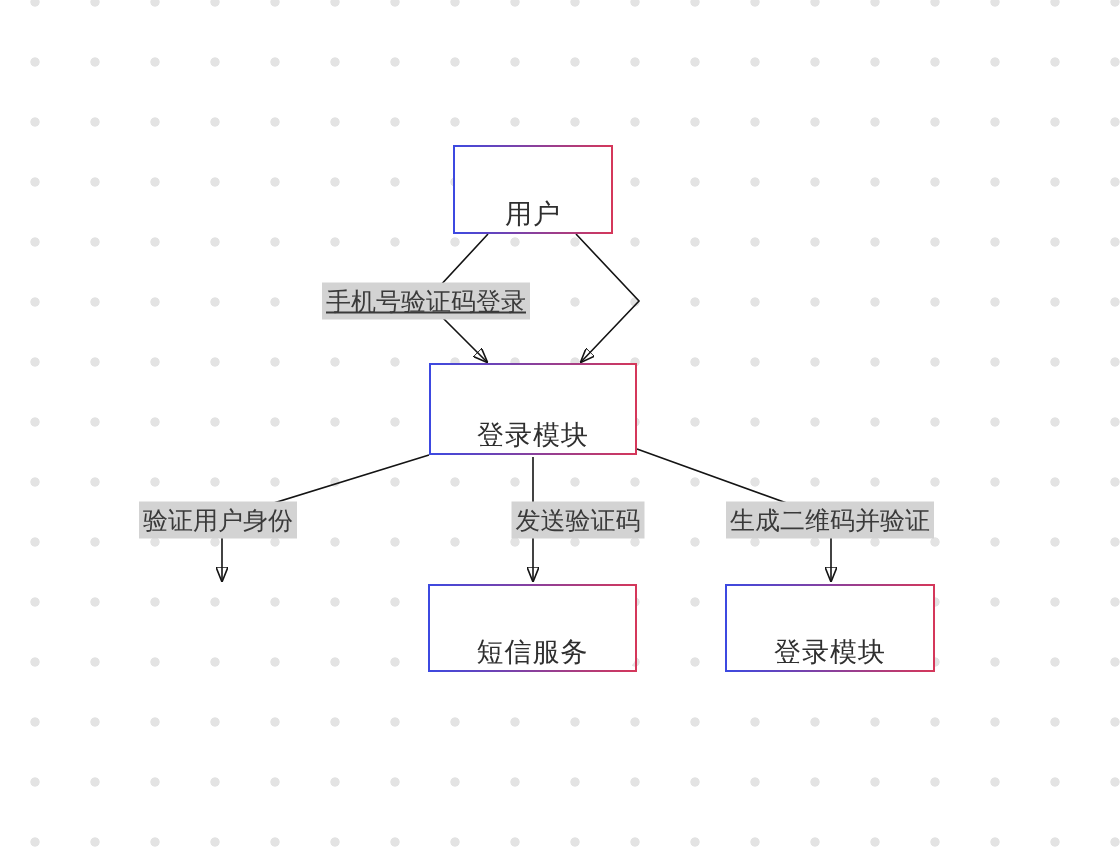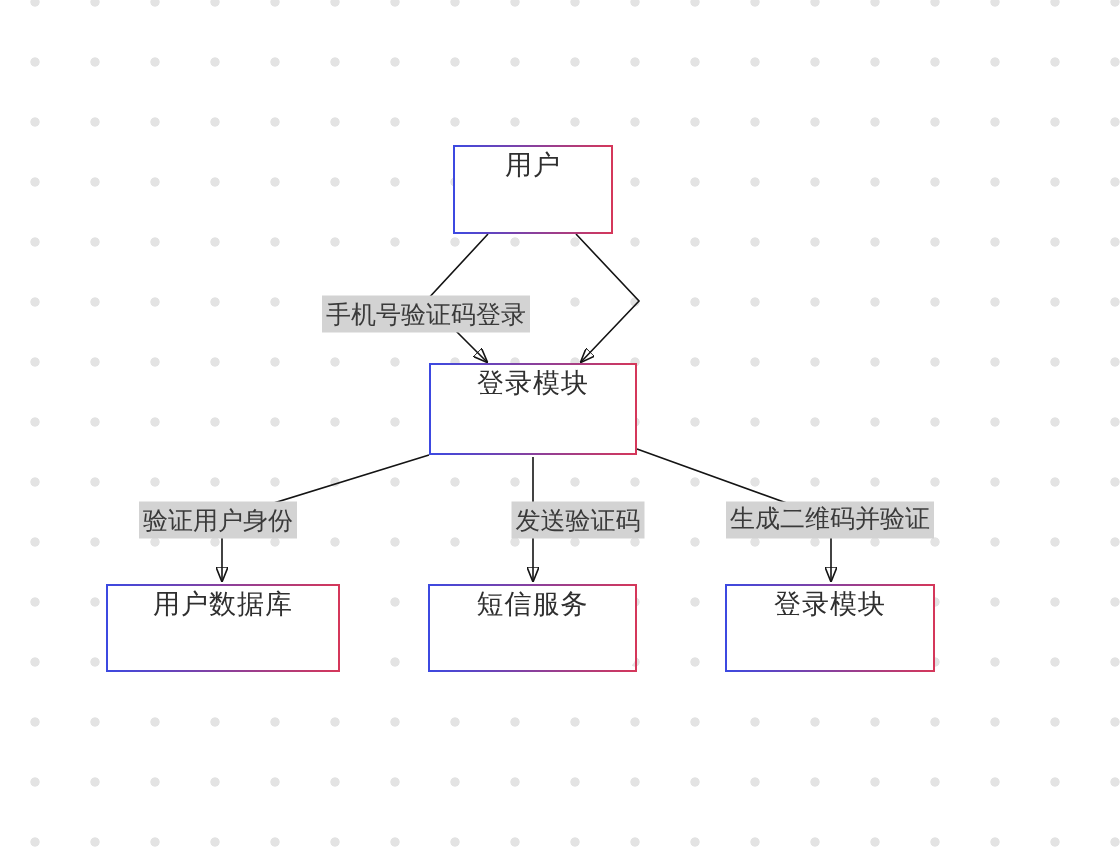--- a/index.html
+++ b/index.html
@@ -30,21 +30,21 @@
     stroke: #141414;
     stroke-width: 1.6;
   }
   .node {
     position: absolute;
     box-sizing: border-box;
     background: #ffffff;
     border: 2px solid transparent;
     border-image: linear-gradient(90deg, #3c49e1, #d5375a) 1;
     display: flex;
-    align-items: flex-start;
+    align-items: flex-end;
     justify-content: center;
     color: #2f2f2f;
     font-size: 27px;
     letter-spacing: 1px;
     cursor: move;
   }
   .edge-label {
     position: absolute;
     transform: translate(-50%, -50%);
     background: #d3d3d3;
@@ -75,34 +75,31 @@
   </svg>
 
   <div class="node" style="left:453px; top:145px; width:160px; height:89px;">
     <span>用户</span>
   </div>
 
   <div class="node" style="left:429px; top:363px; width:208px; height:92px;">
     <span>登录模块</span>
   </div>
 
-  <div class="node" style="left:106px; top:584px; width:234px; height:88px;">
-    <span>用户数据库</span>
-  </div>
 
   <div class="node" style="left:428px; top:584px; width:209px; height:88px;border-radius:20px;">
     <span>短信服务</span>
   </div>
 
   <div class="node" style="left:725px; top:584px; width:210px; height:88px;">
     <span>登录模块</span>
   </div>
 
-  <div class="edge-label" style="left:426px; top:314px;">手机号验证码登录</div>
+  <div class="edge-label" style="left:426px; top:301px;text-decoration:underline;">手机号验证码登录</div>
 
 
   <div class="edge-label" style="left:218px; top:520px;">验证用户身份</div>
 
   <div class="edge-label" style="left:532px; top:520px;margin-left:46px;">发送验证码</div>
 
-  <div class="edge-label" style="left:830px; top:520px;font-family:Liberation Mono, monospace;">生成二维码并验证</div>
+  <div class="edge-label" style="left:830px; top:520px;">生成二维码并验证</div>
 
 </div>
 
 </body></html>

